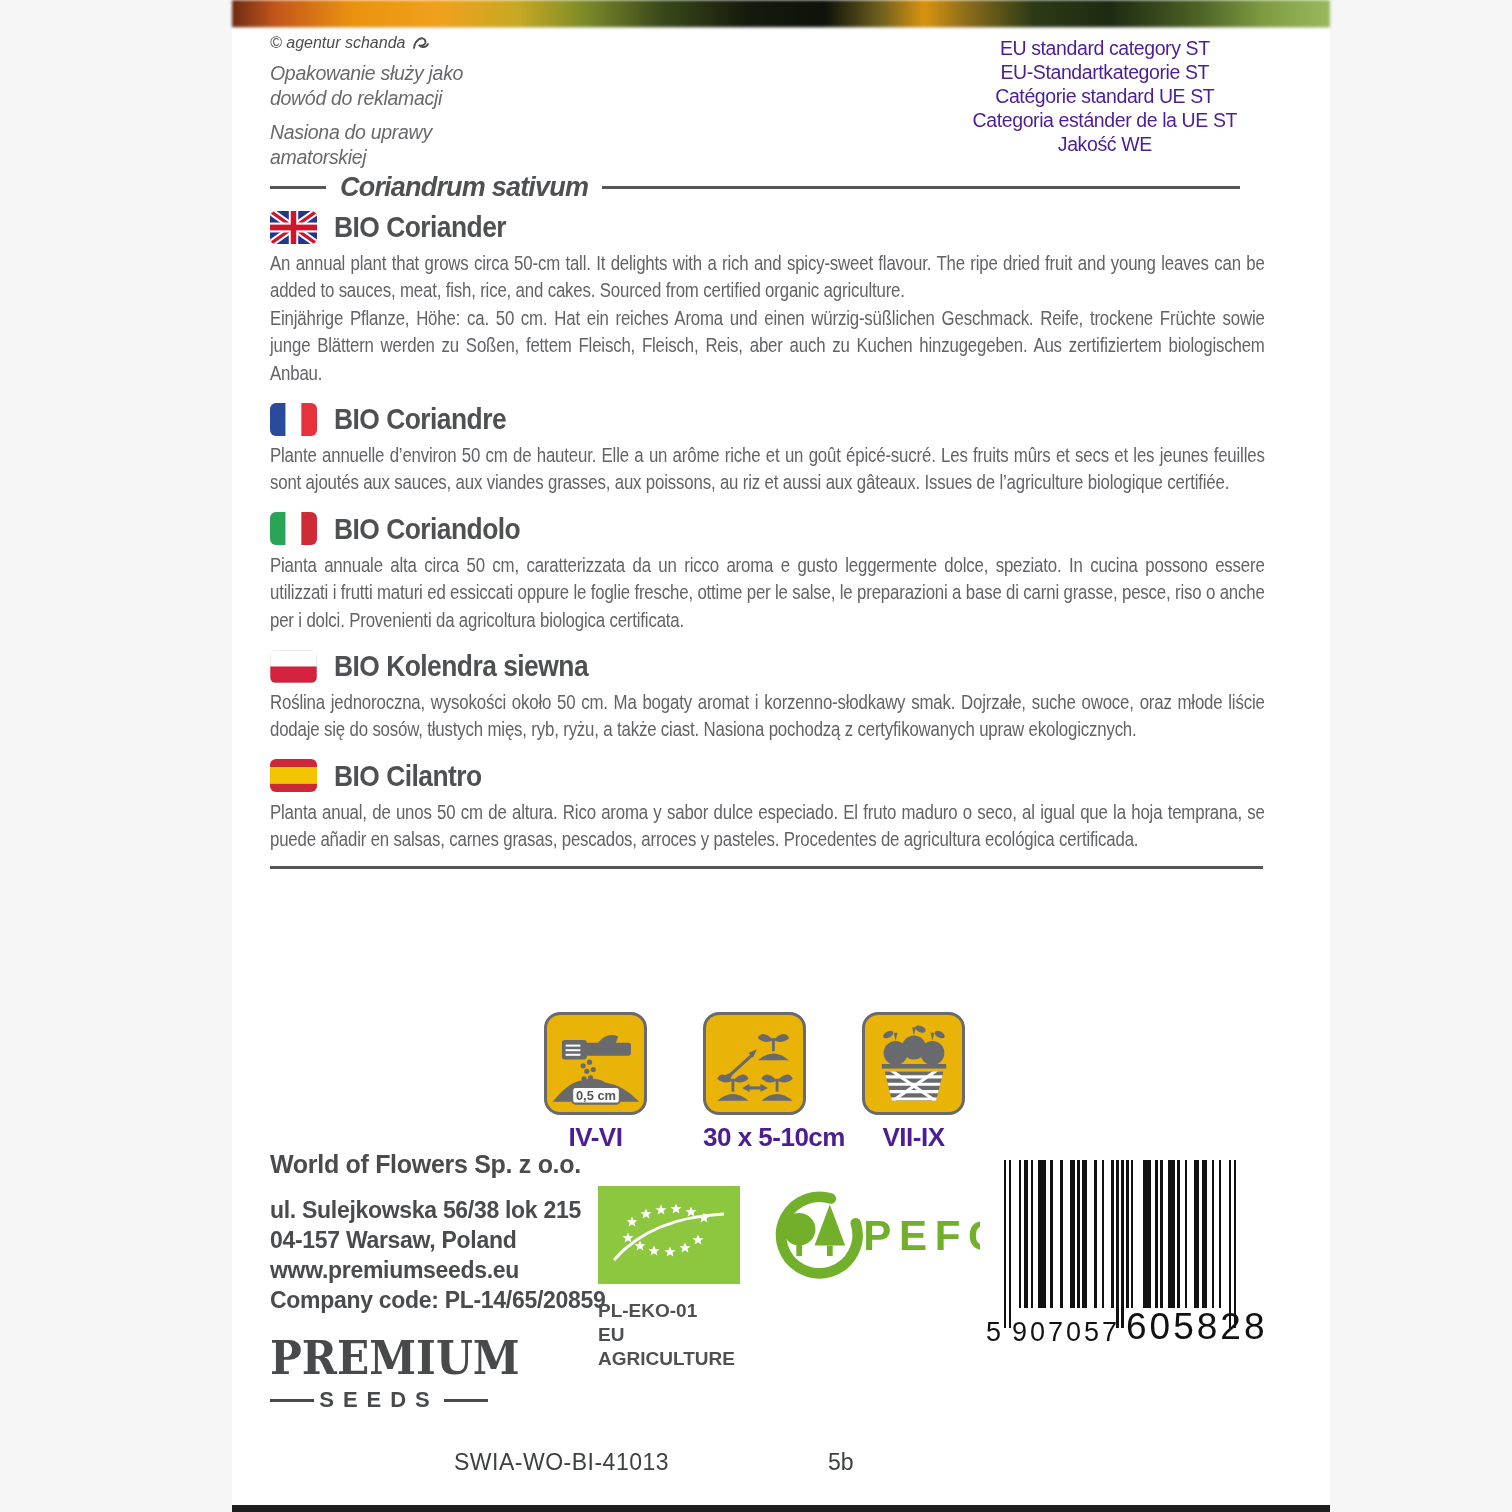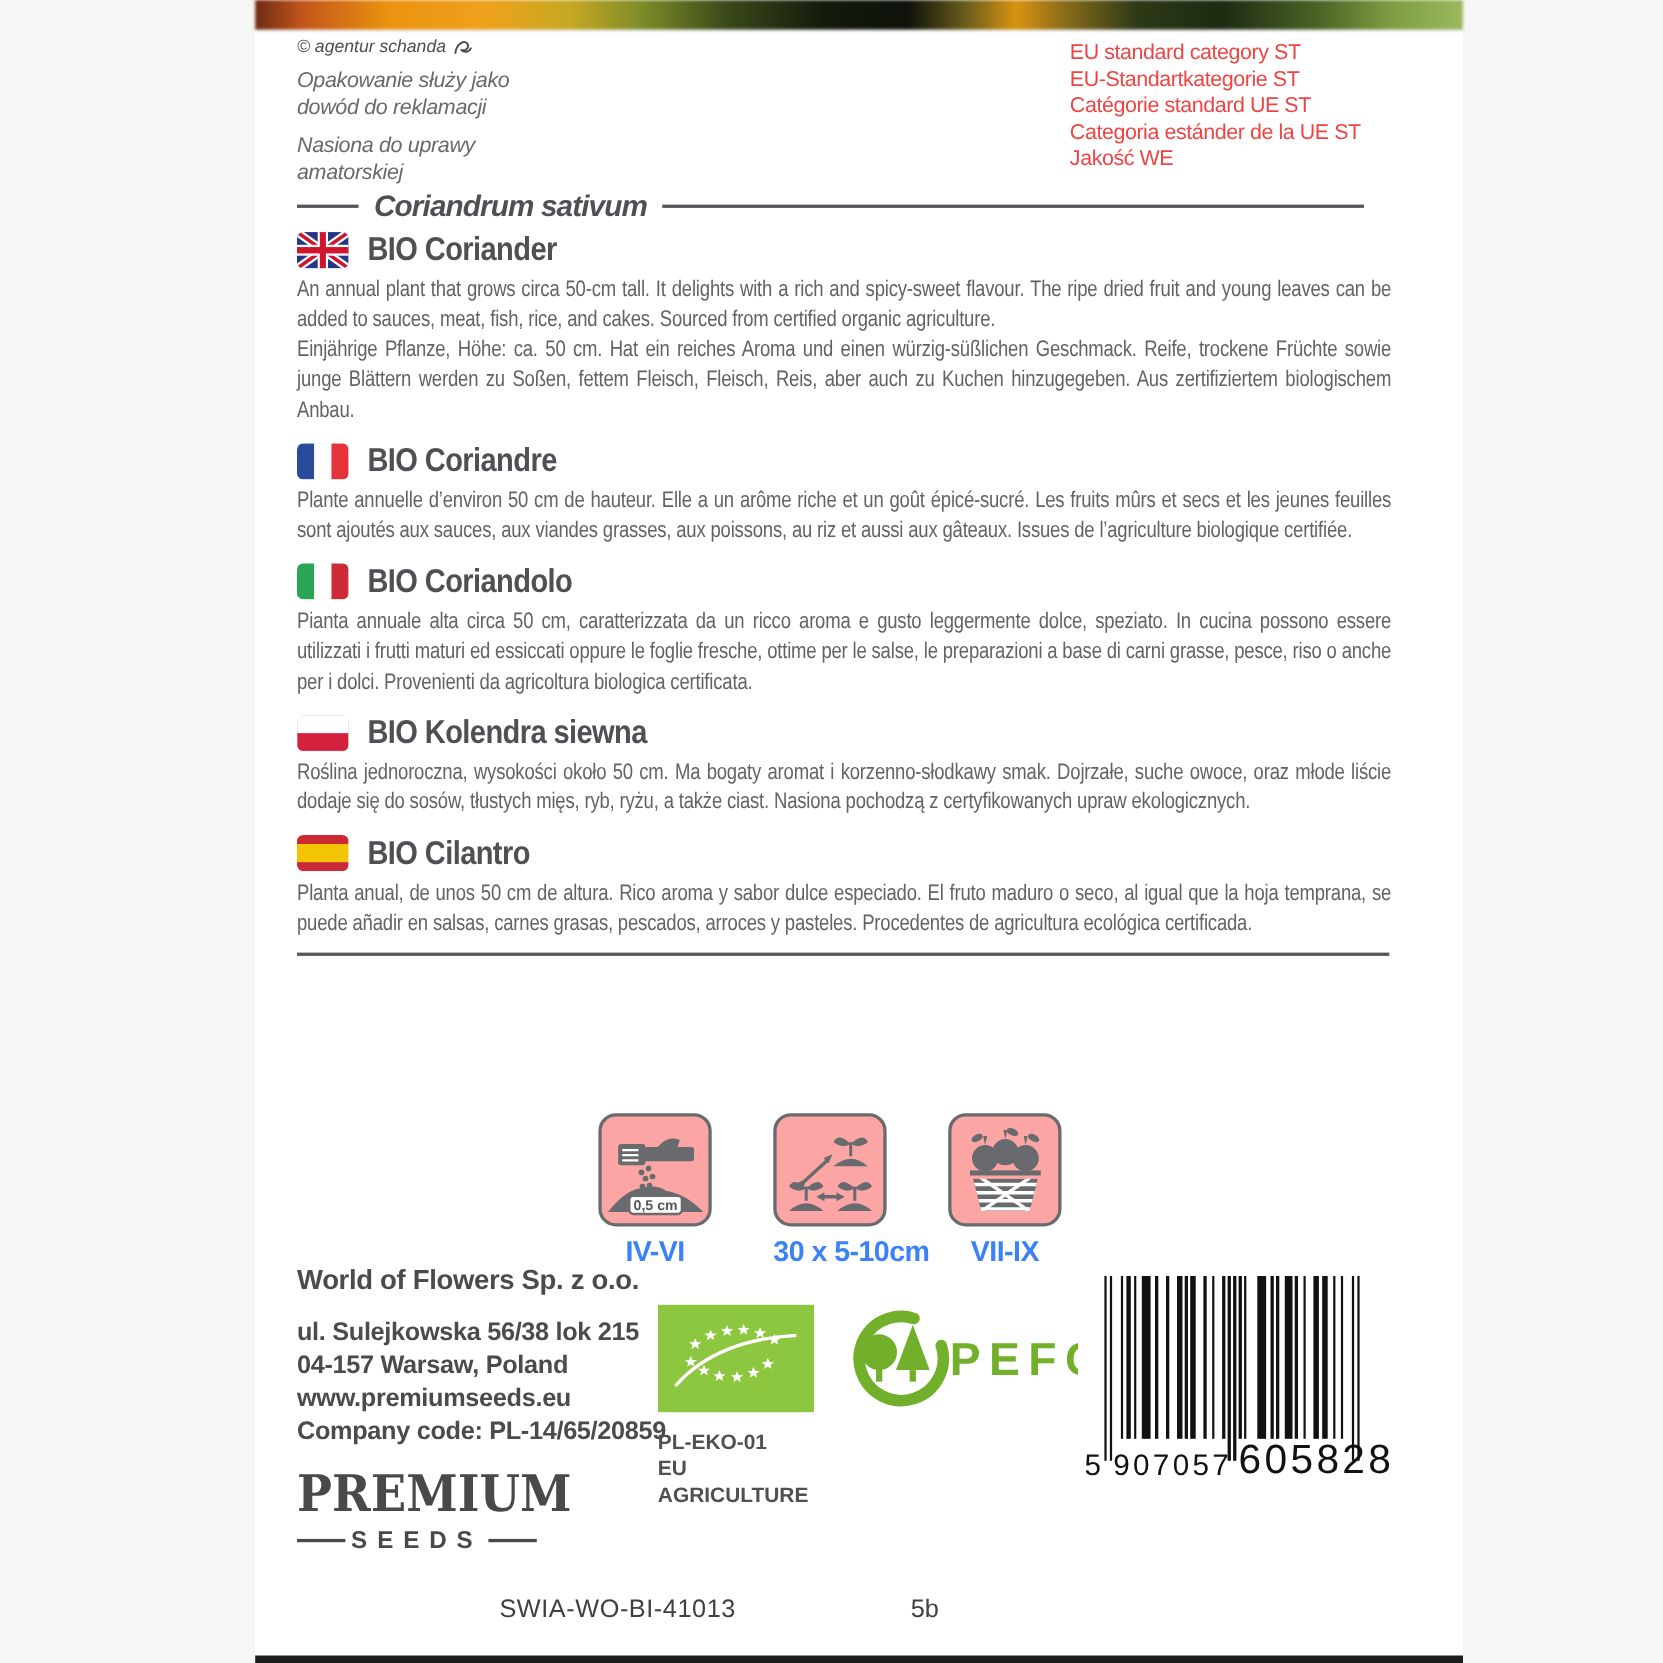--- a/index.html
+++ b/index.html
@@ -10,21 +10,21 @@
   
   .photo-strip { position:absolute; left:0; top:0; right:0; height:28px;
     background:linear-gradient(90deg,#6e2a12 0%,#c3561a 4%,#ea920f 11%,#f0a11c 19%,#c7a822 26%,
       #7d8c28 32%,#3a4a1a 39%,#141a0c 47%,#0e120a 54%,#6d5f1d 59%,#d8930f 63%,#8a6c1a 67%,
       #2c3a16 73%,#1d2a12 80%,#4c6325 88%,#7f9c42 94%,#9ab95d 100%);
     filter:blur(1.5px); border-bottom:1px solid #d8d8d8; }
 
   .hdr-left { position:absolute; left:38px; top:34px; width:240px; color:#68696c; }
   .copy-row { display:flex; align-items:center; gap:6px; font-style:italic; font-size:16px; color:#4c4d4f;}
   .hdr-left p { font-style:italic; font-size:19.5px; line-height:25px; margin-top:9px; letter-spacing:-0.3px;}
-  .hdr-right { position:absolute; right:93px; top:36px; text-align:left; color:#ef4444;
+  .hdr-right { position:absolute; right:93px; top:36px; text-align:center; color:#4c1d95;
     font-size:19.5px; line-height:24px; letter-spacing:-0.4px; }
 
   .latin-row { position:absolute; left:38px; top:172px; right:90px; display:flex; align-items:center; gap:14px; }
   .latin-row .dash { width:56px; height:3.5px; background:#56575a; }
   .latin-row .line { flex:1; height:3.5px; background:#56575a; }
   .latin-title { font-style:italic; font-weight:bold; font-size:27px; color:#4f5053; letter-spacing:-0.8px; }
 
   .sections { position:absolute; left:38px; top:208px; width:995px; }
   .sec-h { display:flex; align-items:center; gap:17px; margin:14px 0 3px; height:38px; }
   .sec-h:first-child { margin-top:0; }
@@ -34,23 +34,23 @@
     box-shadow:0 0 0 1px rgba(0,0,0,0.08) inset; }
   .flag svg { display:block; width:100%; height:100%; }
   .sec-p { width:1213px; transform:scaleX(0.82); transform-origin:left top;
     font-size:20.5px; line-height:27.4px; color:#626366; text-align:justify;
     letter-spacing:-0.2px; }
 
   .divider { margin-top:13px; height:3.5px; background:#56575a; width:993px; }
 
   .icons-row { position:absolute; left:312px; top:1012px; display:flex; gap:56px; }
   .icon-item { width:103px; text-align:center; }
-  .icon-box { width:103px; height:103px; border:3.2px solid #696a6d; border-radius:16px; background:#fca5a5;
+  .icon-box { width:103px; height:103px; border:3.2px solid #696a6d; border-radius:16px; background:#eab308;
     display:flex; align-items:center; justify-content:center; }
-  .icon-label { margin-top:7px; font-weight:bold; font-size:26px; color:#3b82f6; white-space:nowrap;
+  .icon-label { margin-top:7px; font-weight:bold; font-size:26px; color:#4c1d95; white-space:nowrap;
     letter-spacing:-0.5px; }
 
   .company { position:absolute; left:38px; top:1150px; color:#4a4b4d; }
   .company .name { font-weight:bold; font-size:25px; letter-spacing:-0.3px; margin-bottom:16px;}
   .company .line { font-weight:bold; font-size:23px; line-height:30px; letter-spacing:-0.3px; }
   .brand { margin-top:16px; width:218px; }
   .brand-name { font-family:"DejaVu Serif", serif; font-weight:bold; font-size:46px;
     color:#48494b; letter-spacing:0px; transform:scaleX(0.92); transform-origin:left; }
   .brand-sub { display:flex; align-items:center; gap:5px; margin-top:2px; }
   .brand-sub .l { flex:1; height:3px; background:#48494b; }

